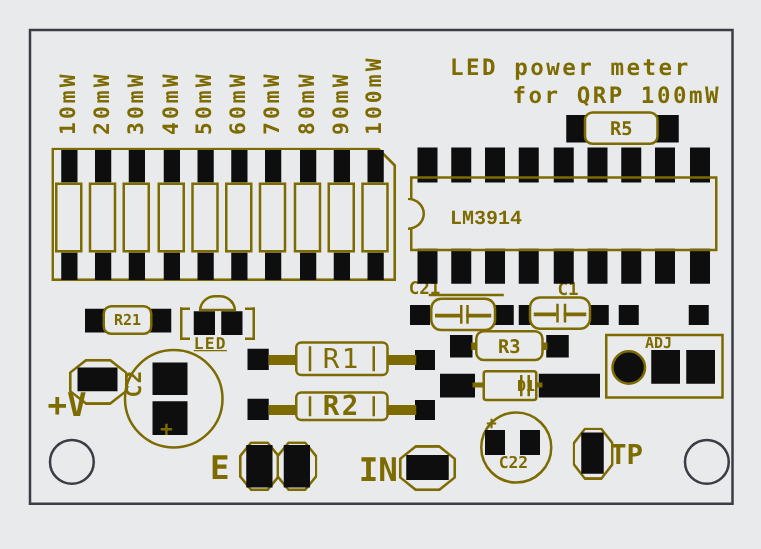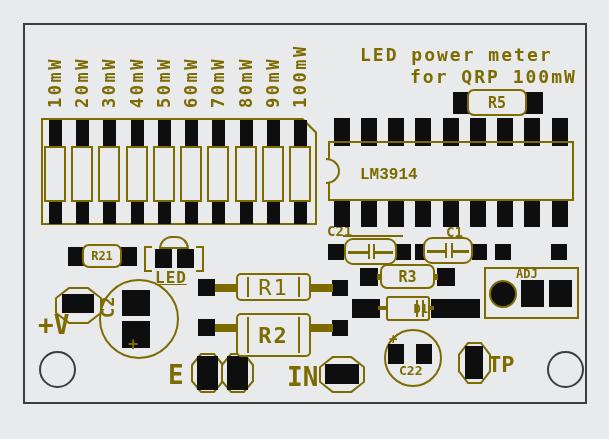--- a/index.html
+++ b/index.html
@@ -135,21 +135,21 @@
   <div class="blk" style="left:120px;top:247px;width:17px;height:19px;"></div>
   <div class="body" style="left:82px;top:244px;width:40px;height:24px;">
     <span class="ref-sm">R21</span>
   </div>
 
   <div class="bracket" style="left:144px;top:246px;border-left:2px solid #7d6b00;border-top:2px solid #7d6b00;border-bottom:2px solid #7d6b00;"></div>
   <div class="bracket" style="left:196px;top:246px;border-right:2px solid #7d6b00;border-top:2px solid #7d6b00;border-bottom:2px solid #7d6b00;"></div>
   <div class="blk" style="left:155px;top:249px;width:17px;height:19px;"></div>
   <div class="blk" style="left:177px;top:249px;width:17px;height:19px;"></div>
   <div class="abs" style="left:159px;top:236px;width:30px;height:13px;border:2px solid #7d6b00;border-radius:15px 15px 0 0;box-sizing:border-box;background:#e8eaec;z-index:5;"></div>
-  <div class="abs" style="left:155px;top:268px;font-size:16px;font-weight:bold;letter-spacing:1px;text-decoration:underline;">LED</div>
+  <div class="abs" style="left:155px;top:268px;font-size:13px;font-weight:bold;letter-spacing:1px;text-decoration:underline;">LED</div>
 
   <div class="abs" style="left:327px;top:223px;font-size:14px;font-weight:bold;">C21</div>
   <div class="abs" style="left:343px;top:235px;width:60px;height:2px;background:#7d6b00;"></div>
   <div class="blk" style="left:328px;top:244px;width:16px;height:16px;"></div>
   <div class="blk" style="left:396px;top:244px;width:15px;height:16px;"></div>
   <div class="body" style="left:344px;top:238px;width:53px;height:27px;border-radius:9px;">
     <div class="capline" style="left:44%;top:4px;bottom:4px;width:2px;"></div>
     <div class="capline" style="left:56%;top:4px;bottom:4px;width:2px;"></div>
     <div class="capline" style="left:5%;width:39%;top:46%;height:3px;"></div>
     <div class="capline" style="left:56%;width:39%;top:46%;height:3px;"></div>
@@ -197,21 +197,21 @@
   <div class="body" style="left:236px;top:273px;width:75px;height:28px;border-radius:5px;">
     <div class="capline" style="left:9px;top:2px;bottom:2px;width:2px;"></div>
     <div class="capline" style="right:9px;top:2px;bottom:2px;width:2px;"></div>
     <span style="font-size:22px;font-weight:normal;letter-spacing:2px;">R1</span>
   </div>
   <div class="lead" style="left:309px;top:284px;width:24px;height:8px;"></div>
   <div class="blk" style="left:332px;top:280px;width:16px;height:16px;"></div>
 
   <div class="blk" style="left:198px;top:319px;width:17px;height:17px;"></div>
   <div class="lead" style="left:215px;top:324px;width:23px;height:8px;"></div>
-  <div class="body" style="left:236px;top:313px;width:75px;height:44px;border-radius:5px;">
+  <div class="body" style="left:236px;top:313px;width:75px;height:24px;border-radius:5px;">
     <div class="capline" style="left:9px;top:2px;bottom:2px;width:2px;"></div>
     <div class="capline" style="right:9px;top:2px;bottom:2px;width:2px;"></div>
     <span style="font-size:22px;font-weight:bold;letter-spacing:2px;">R2</span>
   </div>
   <div class="lead" style="left:309px;top:324px;width:24px;height:8px;"></div>
   <div class="blk" style="left:332px;top:320px;width:16px;height:16px;"></div>
 
   <div class="octpad" style="left:55px;top:287px;width:47px;height:37px;">
     <div class="oct"></div>
     <div class="blk" style="left:7px;top:7px;width:32px;height:19px;"></div>

